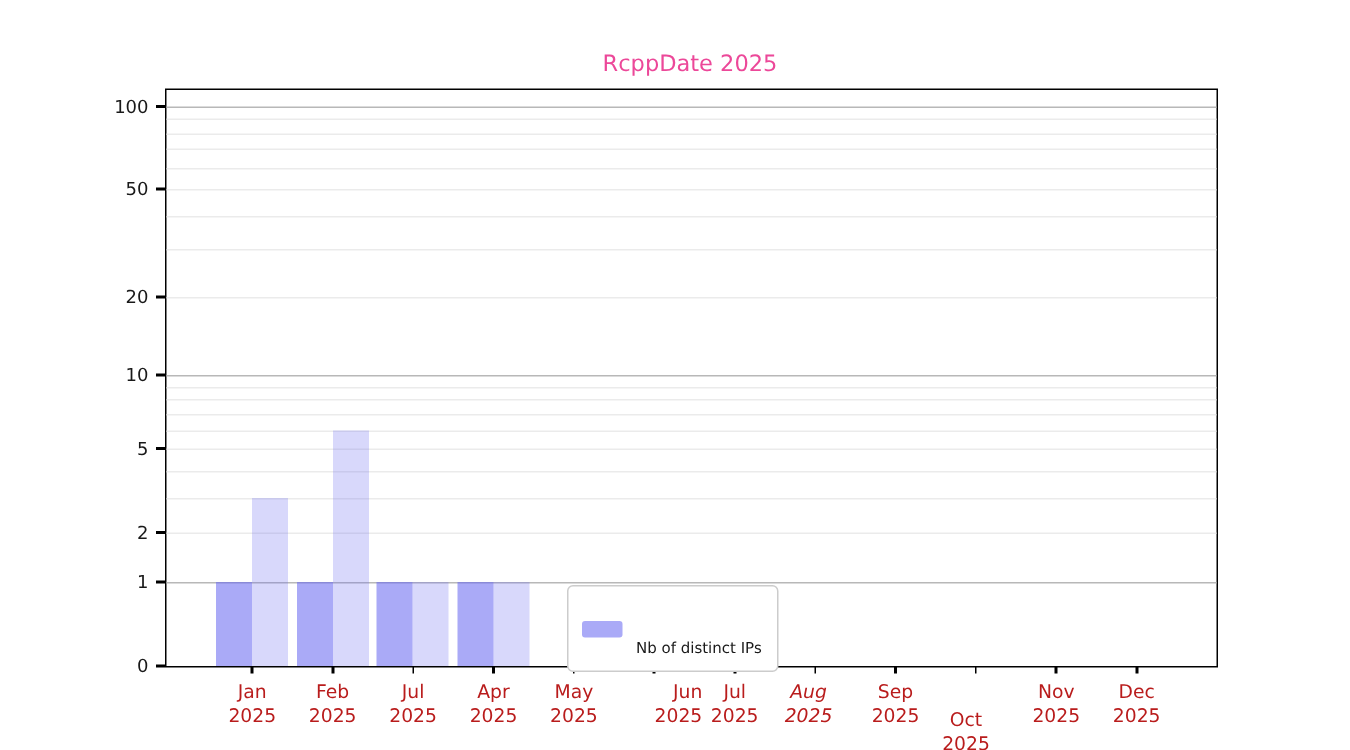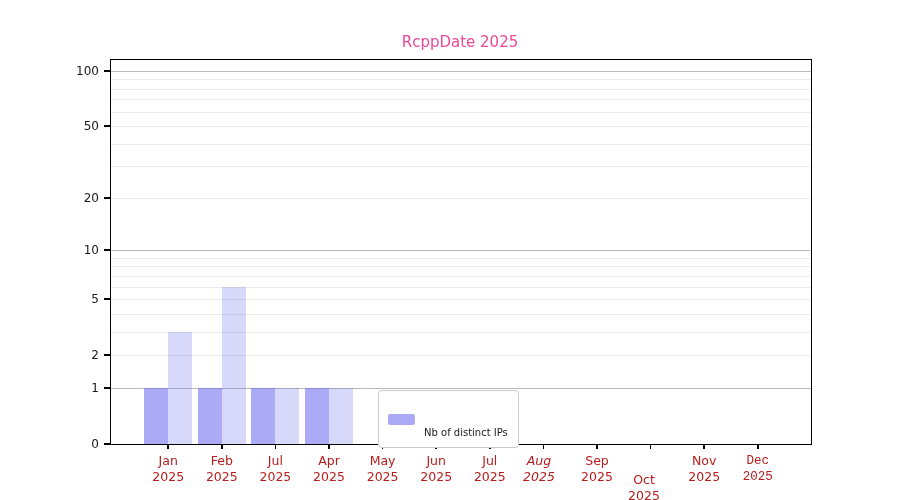--- a/index.html
+++ b/index.html
@@ -111,21 +111,21 @@
         <div class="xtick-label" style="left: 186px;">
           <div>Apr</div>
           <div>2025</div>
         </div>
         <div class="xtick" style="left: 270.85px;"></div>
         <div class="xtick-label" style="left: 239.6px;">
           <div>May</div>
           <div>2025</div>
         </div>
         <div class="xtick" style="left: 324.45px;"></div>
-        <div class="xtick-label" style="left: 293.2px;">
+        <div class="xtick-label" style="left: 293.2px; text-align: right;">
           <div>Jun</div>
           <div>2025</div>
         </div>
         <div class="xtick" style="left: 378.05px;"></div>
         <div class="xtick-label" style="left: 346.8px;">
           <div>Jul</div>
           <div>2025</div>
         </div>
         <div class="xtick" style="left: 431.65px;"></div>
         <div class="xtick-label" style="left: 396px; font-style: italic;">
@@ -141,21 +141,21 @@
         <div class="xtick-label" style="left: 501px; margin-top: 28px;">
           <div>Oct</div>
           <div>2025</div>
         </div>
         <div class="xtick" style="left: 592.45px;"></div>
         <div class="xtick-label" style="left: 561.2px;">
           <div>Nov</div>
           <div>2025</div>
         </div>
         <div class="xtick" style="left: 646.05px;"></div>
-        <div class="xtick-label" style="left: 614.8px; font-family: Liberation Mono, monospace;">
+        <div class="xtick-label" style="left: 614.8px;">
           <div>Dec</div>
           <div>2025</div>
         </div>
       </div>
 
     <div id="legend">
       <div class="legend-row">
         <span class="legend-swatch" id="swatch-ips" style="background: rgba(100, 100, 240, 0.55);"></span>
         <span class="legend-label">Nb of distinct IPs</span>
       </div>

